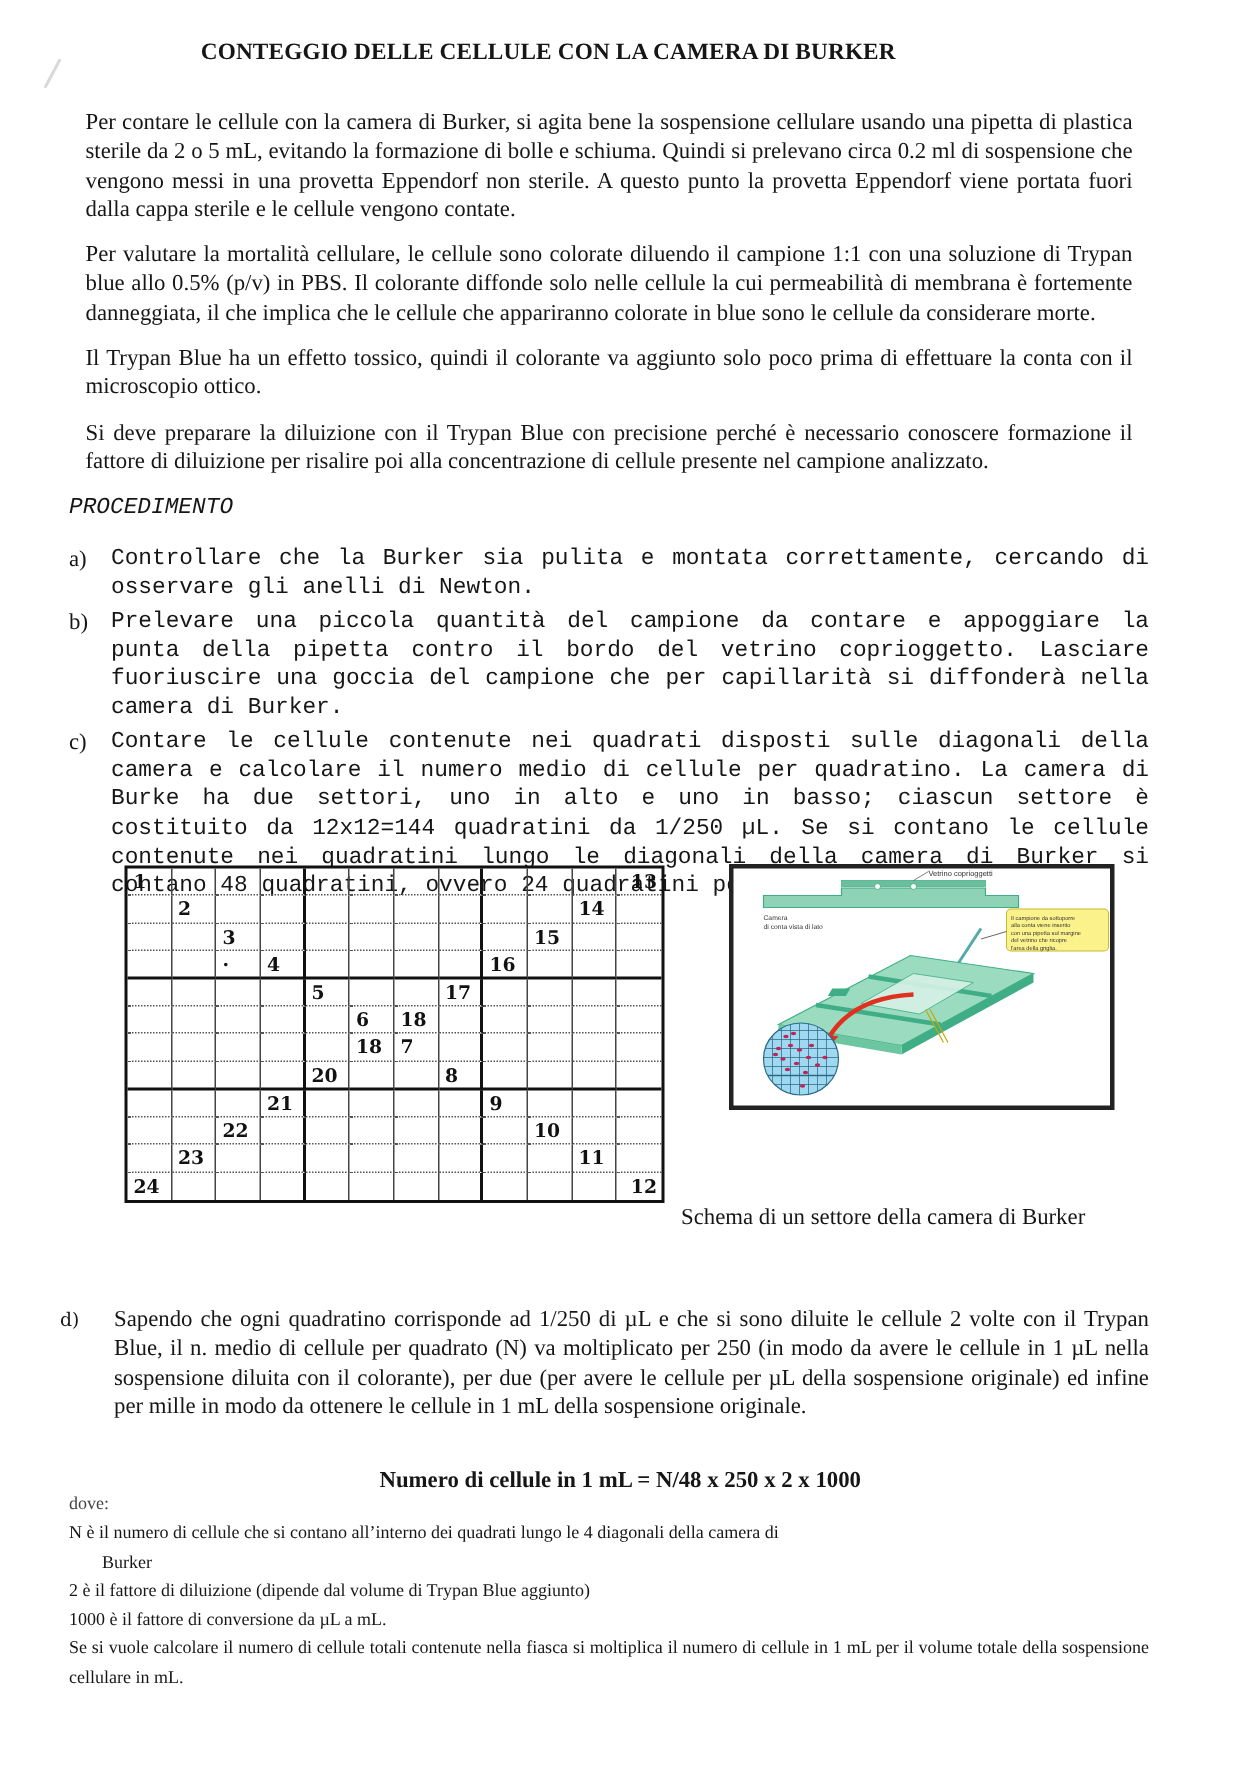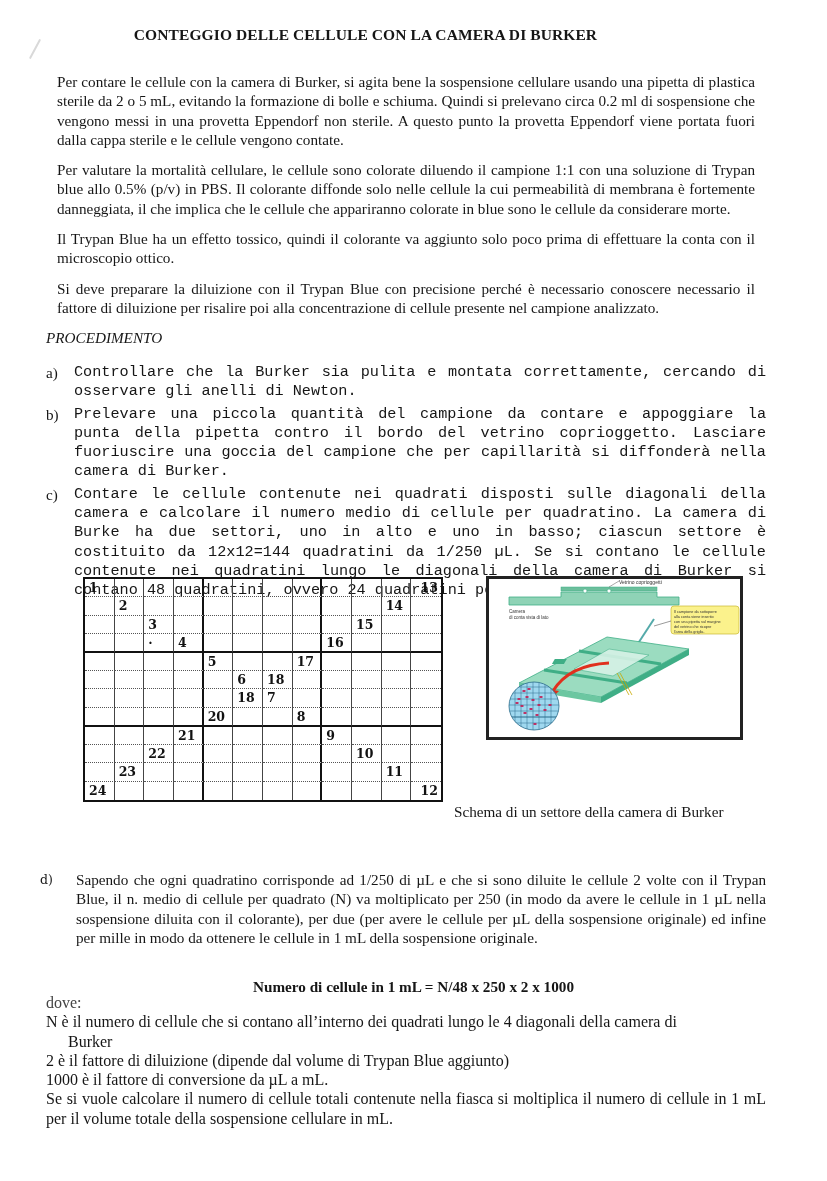--- a/index.html
+++ b/index.html
@@ -16,21 +16,21 @@
   .pencil {
     left: 34px; top: 38px; width: 2px; height: 22px;
     background: #d9d9d9; transform: rotate(28deg); border-radius: 2px;
   }
   .para {
     left: 46px; width: 720px; font-size: 15.2px; line-height: 19.3px;
     text-align: justify;
   }
   .para p { margin: 11px; text-align: justify; text-align-last: left; }
   .u { }
-  .heading-it { left: 46px; top: 329px; font-style: italic; font-size: 15.2px; }
+  .heading-it { left: 46px; top: 329px; font-style: italic; font-size: 15.2px; font-family: Liberation Mono, monospace; }
   .list { left: 46px; width: 720px; top: 363px; font-size: 15.2px; line-height: 19.3px; }
   .li { display: flex; margin-bottom: 0; }
   .li .lbl { width: 28px; flex: none; }
   .li .txt { flex: 1; text-align: justify; font-family: Liberation Mono, monospace; }
 
   
   .grid {
     left: 83px; top: 577px; width: 360px; height: 225px;
     border: 2px solid #111; box-sizing: border-box;
     display: grid; grid-template-columns: repeat(12, 1fr); grid-template-rows: repeat(12, 1fr);
@@ -48,38 +48,38 @@
 
   .diagram {
     left: 486px; top: 576px; width: 257px; height: 164px;
     border: 3px solid #222; box-sizing: border-box; background: #fff;
   }
   .caption { left: 454px; top: 803px; font-size: 15.2px; }
   .dpara { left: 40px; top: 870px; width: 726px; font-size: 15.2px; line-height: 19.3px; }
   .dpara .lbl { position: absolute; left: 0; top: 0; font-family: "DejaVu Serif", serif; font-size: 12.5px; }
   .dpara .txt { margin-left: 36px; text-align: justify; }
   .formula { left: 0; width: 827px; top: 978px; text-align: center; font-weight: bold; font-size: 15.2px; }
-  .where { left: 46px; width: 720px; top: 993px; font-size: 16px; line-height: 19.3px; }
+  .where { left: 46px; width: 720px; top: 993px; font-size: 12px; line-height: 19.3px; }
   .where p { margin: 0; }
   .where .hang { padding-left: 22px; }
   .where .muted { color: #444; }
   .where .just { text-align: justify; }
 </style>
 </head>
 <body>
 
 <div class="abs pencil"></div>
 
 <div class="abs title">CONTEGGIO DELLE CELLULE CON LA CAMERA DI BURKER</div>
 
 <div class="abs para" style="top:61px;">
   <p>Per contare le cellule con la camera di Burker, si agita bene la sospensione cellulare usando una pipetta di plastica sterile da 2 o 5 mL, evitando la formazione di bolle e schiuma. Quindi si prelevano circa 0.2 ml di sospensione che vengono messi in una provetta Eppendorf non sterile. A questo punto la provetta Eppendorf viene portata fuori dalla cappa sterile e le cellule vengono contate.</p>
   <p>Per valutare la mortalità cellulare, le cellule sono colorate diluendo il campione 1:1 con una soluzione di Trypan blue allo 0.5% (p/v) in PBS. Il colorante diffonde solo nelle cellule la cui permeabilità di membrana è fortemente danneggiata, il che implica che le cellule che appariranno colorate in blue sono le cellule da considerare morte.</p>
   <p><span>Il Trypan Blue ha un effetto tossico, quindi il colorante va aggiunto solo </span><span class="u">poco prima</span><span> di effettuare la conta con il microscopio ottico.</span></p>
-  <p><span>Si deve preparare la diluizione con il Trypan Blue con precisione perché è necessario conoscere </span><span class="u">necessario</span><span> il fattore di diluizione per risalire poi alla concentrazione di cellule presente nel campione analizzato.</span></p>
+  <p><span>Si deve preparare la diluizione con il Trypan Blue con precisione perché è necessario conoscere </span><span class="u">formazione</span><span> il fattore di diluizione per risalire poi alla concentrazione di cellule presente nel campione analizzato.</span></p>
 </div>
 
 <div class="abs heading-it">PROCEDIMENTO</div>
 
 <div class="abs list">
   <div class="li" style="margin-bottom:3px;">
     <span class="lbl">a)</span>
     <span class="txt">Controllare che la Burker sia pulita e montata correttamente, cercando di osservare gli anelli di Newton.</span>
   </div>
   <div class="li" style="margin-bottom:3px;">

